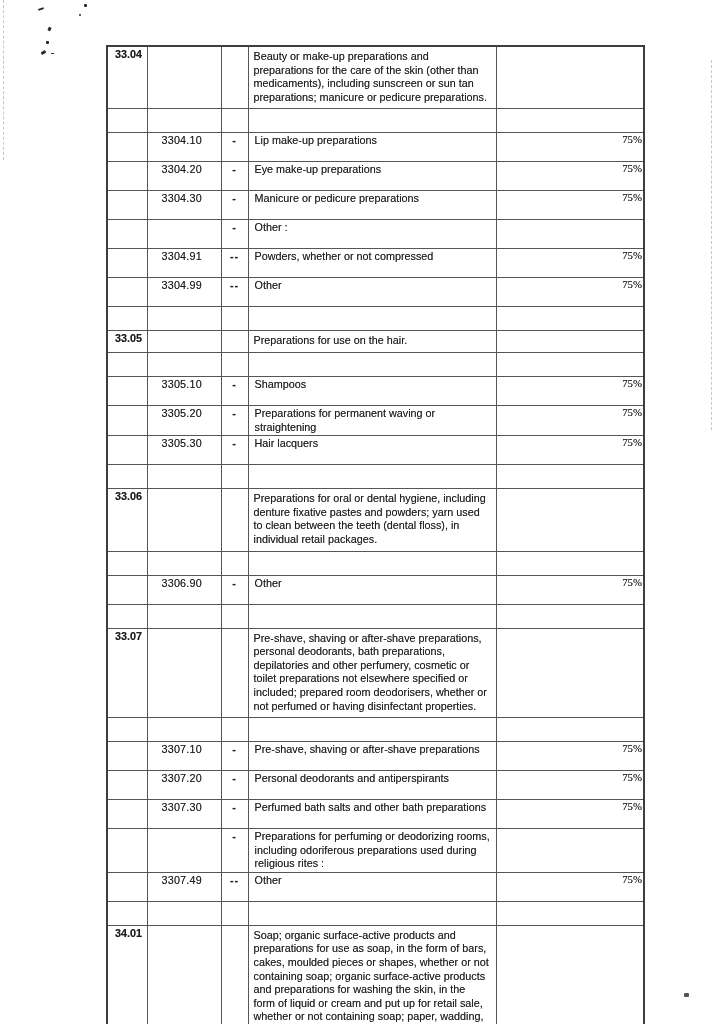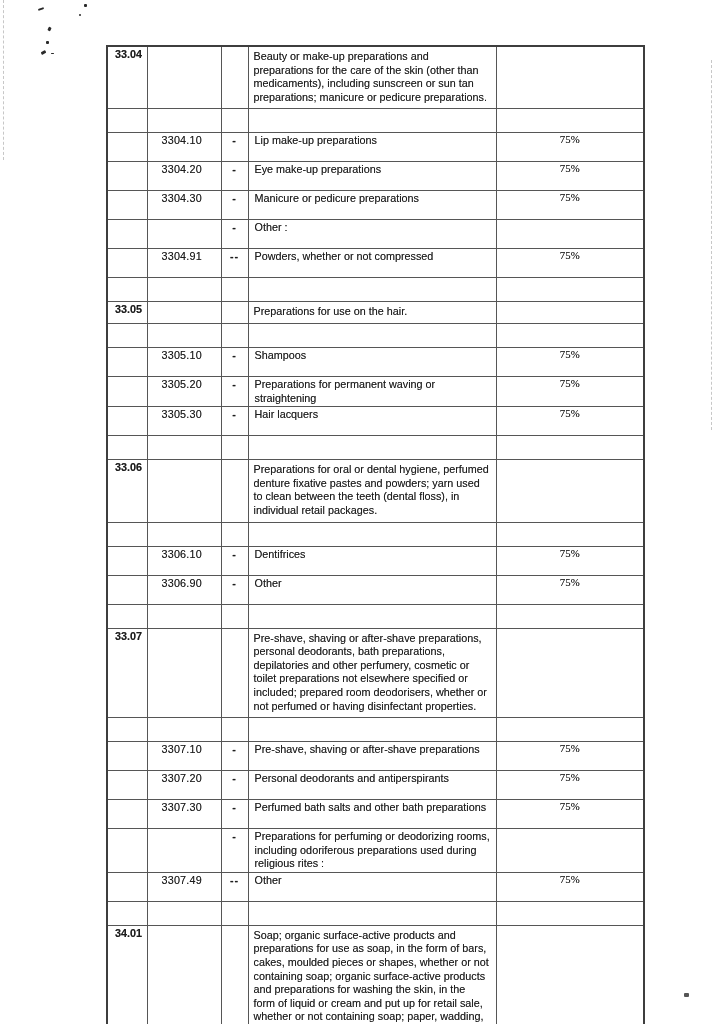--- a/index.html
+++ b/index.html
@@ -34,21 +34,21 @@
     font-weight:700;font-size:11.5px;text-align:left;
     vertical-align:middle;padding-left:7px;
   }
   td.heading-desc-cell{
     font-weight:400;padding:3px 6px 4px 5px;line-height:14.8px;
   }
   td.subheading-code-cell{padding:1px 0 12px 14px;letter-spacing:.2px;}
   td.dash-cell{text-align:center;padding-top:1px;font-weight:700;letter-spacing:1px;}
   td.description-cell{padding:1px 5px 1px 6px;}
   td.rate-cell{
-    text-align:center;padding-top:0;
+    text-align:right;padding-top:0;
     font-family:"Liberation Serif",serif;font-size:13.2px;
   }
   .page-number{
     margin-top:9px;text-align:center;font-size:13px;color:#222;
     text-shadow:0 0 .4px rgba(20,20,20,.5);
   }
   
   .speck{position:absolute;background:#2a2a2a;border-radius:1px;}
   .edge-line{position:absolute;width:1px;background:transparent;
     border-left:1px dashed #c7c7c7;}
@@ -119,20 +119,27 @@
           <td class="description-cell">Other :</td>
           <td class="rate-cell"></td>
         </tr>
         <tr class="row-item">
           <td class="heading-code-cell"></td>
           <td class="subheading-code-cell">3304.91</td>
           <td class="dash-cell">--</td>
           <td class="description-cell">Powders, whether or not compressed</td>
           <td class="rate-cell">75%</td>
         </tr>
+        <tr class="row-item">
+          <td class="heading-code-cell"></td>
+          <td class="subheading-code-cell">3304.99</td>
+          <td class="dash-cell">--</td>
+          <td class="description-cell">Other</td>
+          <td class="rate-cell">75%</td>
+        </tr>
         <tr class="row-spacer">
           <td class="heading-code-cell"></td>
           <td class="subheading-code-cell"></td>
           <td class="dash-cell"></td>
           <td class="description-cell"></td>
           <td class="rate-cell"></td>
         </tr>
         <tr class="row-heading">
           <td class="heading-code-cell">33.05</td>
           <td class="subheading-code-cell"></td>
@@ -172,36 +179,29 @@
           <td class="heading-code-cell"></td>
           <td class="subheading-code-cell"></td>
           <td class="dash-cell"></td>
           <td class="description-cell"></td>
           <td class="rate-cell"></td>
         </tr>
         <tr class="row-heading">
           <td class="heading-code-cell">33.06</td>
           <td class="subheading-code-cell"></td>
           <td class="dash-cell"></td>
-          <td class="heading-desc-cell">Preparations for oral or dental hygiene, perfumed denture fixative pastes and powders; yarn used to clean between the teeth (dental floss), in individual retail packages.</td>
-          <td class="rate-cell"></td>
-        </tr>
-        <tr class="row-spacer">
-          <td class="heading-code-cell"></td>
-          <td class="subheading-code-cell"></td>
-          <td class="dash-cell"></td>
-          <td class="description-cell"></td>
-          <td class="rate-cell"></td>
-        </tr>
-        <tr class="row-item">
-          <td class="heading-code-cell"></td>
-          <td class="subheading-code-cell">3306.10</td>
-          <td class="dash-cell">-</td>
-          <td class="description-cell">Dentifrices</td>
-          <td class="rate-cell">75%</td>
+          <td class="heading-desc-cell">Preparations for oral or dental hygiene, including denture fixative pastes and powders; yarn used to clean between the teeth (dental floss), in individual retail packages.</td>
+          <td class="rate-cell"></td>
+        </tr>
+        <tr class="row-spacer">
+          <td class="heading-code-cell"></td>
+          <td class="subheading-code-cell"></td>
+          <td class="dash-cell"></td>
+          <td class="description-cell"></td>
+          <td class="rate-cell"></td>
         </tr>
         <tr class="row-item">
           <td class="heading-code-cell"></td>
           <td class="subheading-code-cell">3306.90</td>
           <td class="dash-cell">-</td>
           <td class="description-cell">Other</td>
           <td class="rate-cell">75%</td>
         </tr>
         <tr class="row-spacer">
           <td class="heading-code-cell"></td>

